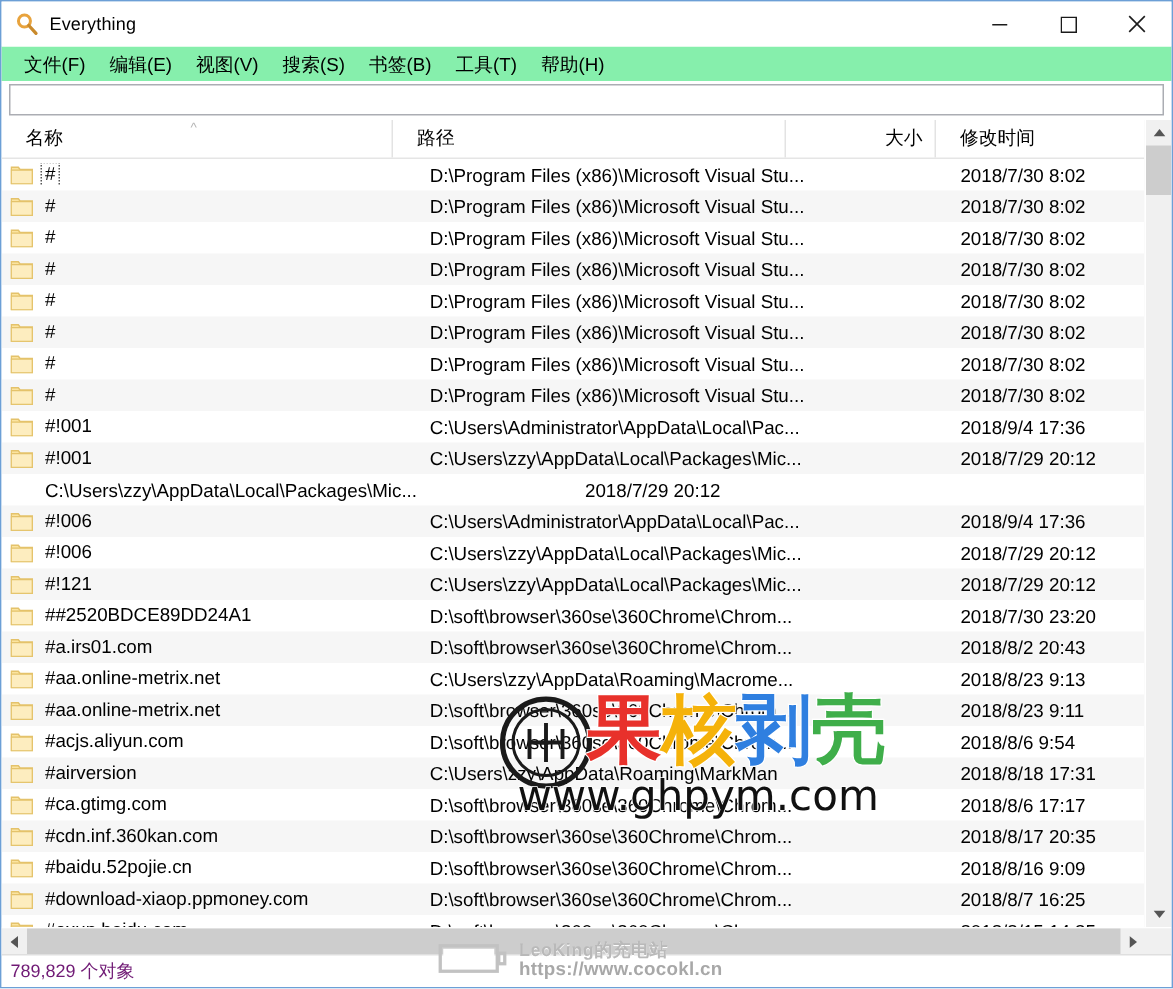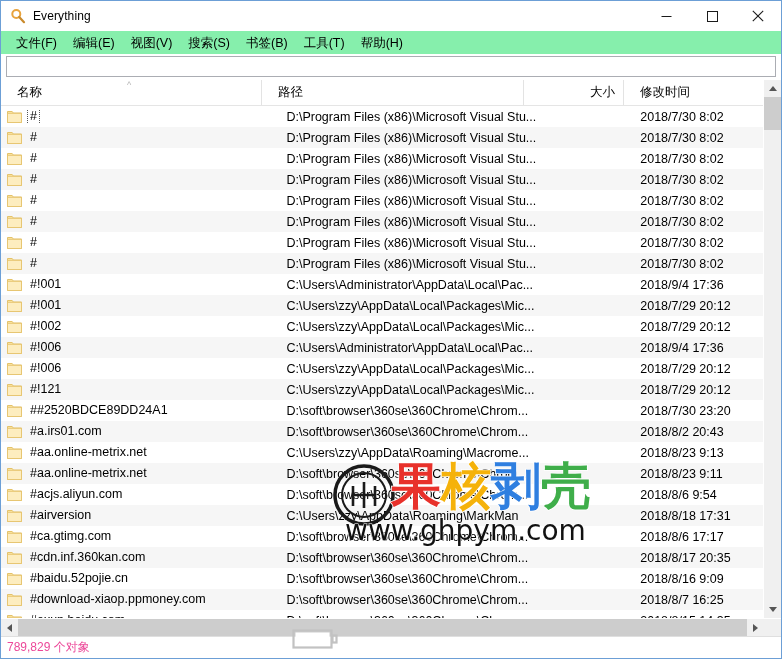--- a/index.html
+++ b/index.html
@@ -285,21 +285,21 @@
     height: 21px;
     min-height: 21px;
     background: #ffffff;
     display: flex;
     align-items: center;
     font-size: 12px;
     border-top: 1px solid #dfdfdf;
   }
   .status-text {
     padding-left: 6px;
-    color: #ec4899;
+    color: #701a75;
     white-space: nowrap;
   }
 
   
   .wm-center {
     position: absolute;
     left: 332px;
     top: 378px;
     width: 300px;
     height: 95px;
@@ -580,29 +580,20 @@
                     <path d="M0.5 3.4 L14.5 3.4 L14.5 12.5 L0.5 12.5 Z" fill="#fdedbf" stroke="#e4c26a" stroke-width="0.8"></path>
                   </svg>
                 </span>
                 <span class="namelabel">#!001</span>
               </div>
               <div class="cell c-path">C:\Users\zzy\AppData\Local\Packages\Mic...</div>
               <div class="cell c-size"></div>
               <div class="cell c-date">2018/7/29 20:12</div>
             </div>
             <div class="row">
-              <div class="cell c-name">
-                <span class="folder-ico">
-                  <svg width="15" height="13" viewBox="0 0 15 13">
-                    <path d="M0.5 1.5 L5.2 1.5 L6.4 3.0 L14.5 3.0 L14.5 12.5 L0.5 12.5 Z" fill="#fbe4a0" stroke="#e4c26a" stroke-width="1"></path>
-                    <path d="M0.5 3.4 L14.5 3.4 L14.5 12.5 L0.5 12.5 Z" fill="#fdedbf" stroke="#e4c26a" stroke-width="0.8"></path>
-                  </svg>
-                </span>
-                <span class="namelabel">#!002</span>
-              </div>
               <div class="cell c-path">C:\Users\zzy\AppData\Local\Packages\Mic...</div>
               <div class="cell c-size"></div>
               <div class="cell c-date">2018/7/29 20:12</div>
             </div>
             <div class="row alt">
               <div class="cell c-name">
                 <span class="folder-ico">
                   <svg width="15" height="13" viewBox="0 0 15 13">
                     <path d="M0.5 1.5 L5.2 1.5 L6.4 3.0 L14.5 3.0 L14.5 12.5 L0.5 12.5 Z" fill="#fbe4a0" stroke="#e4c26a" stroke-width="1"></path>
                     <path d="M0.5 3.4 L14.5 3.4 L14.5 12.5 L0.5 12.5 Z" fill="#fdedbf" stroke="#e4c26a" stroke-width="0.8"></path>
@@ -851,15 +842,19 @@
   </div>
 
   <div class="wm-bottom">
     <div class="wm-bat">
       <svg width="48" height="26" viewBox="0 0 48 26">
         <rect x="1.5" y="3.5" width="38" height="17" fill="none" stroke="#c2c2c2" stroke-width="2.2"></rect>
         <rect x="3.5" y="5.5" width="34" height="13" fill="#ffffff"></rect>
         <rect x="40.5" y="8.5" width="4" height="7" fill="none" stroke="#c2c2c2" stroke-width="2.2"></rect>
       </svg>
     </div>
+    <div class="wm-btxt">
+      <div class="wm-b1">LeoKing的充电站</div>
+      <div class="wm-b2">https://www.cocokl.cn</div>
+    </div>
   </div>
 
 </div>
 
 </body></html>

